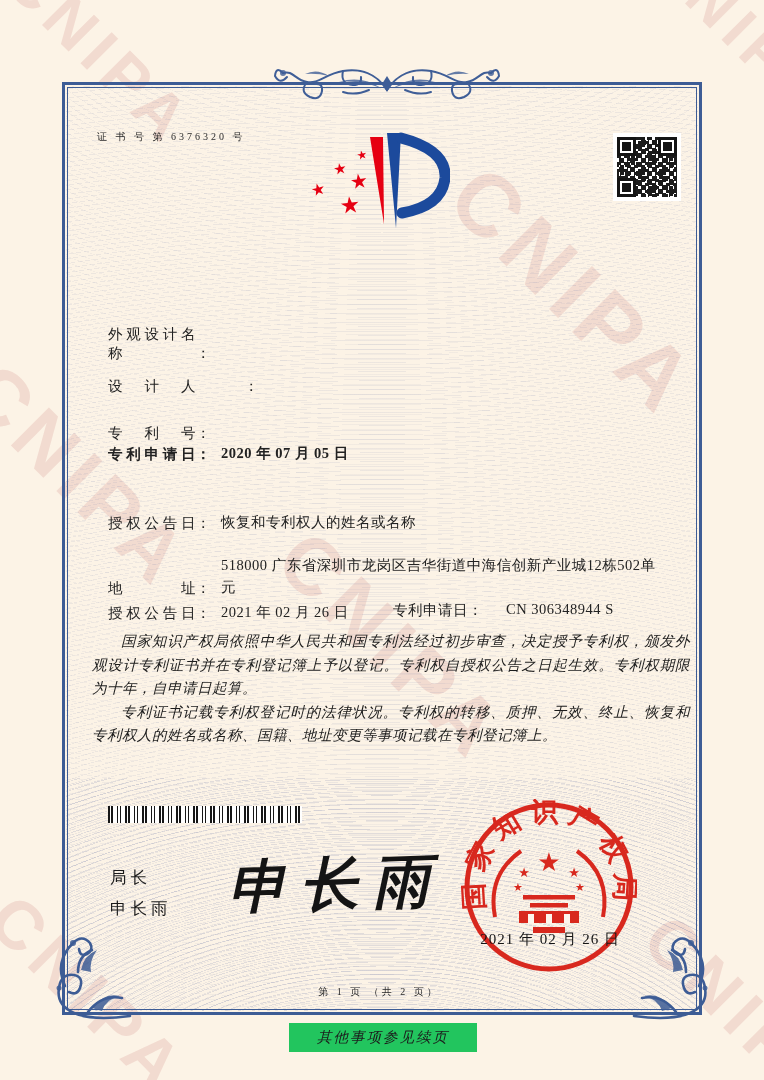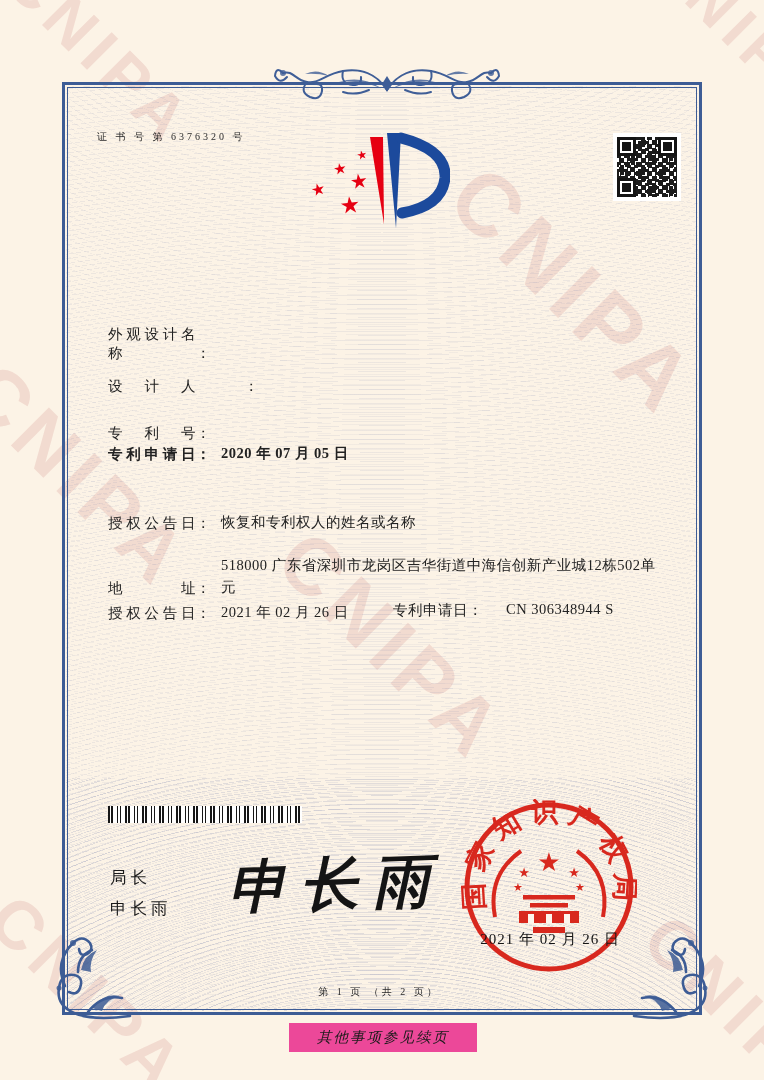--- a/index.html
+++ b/index.html
@@ -58,21 +58,21 @@
   .signer-role{position:absolute;z-index:5;left:110px;top:867px;font-size:16.5px;letter-spacing:4px;color:#1a1a1a;}
   .signer-name{position:absolute;z-index:5;left:110px;top:898px;font-size:16.5px;letter-spacing:4px;color:#1a1a1a;}
   .signature{position:absolute;z-index:6;left:228px;top:846px;font-size:58px;font-weight:600;
     font-style:italic;letter-spacing:14px;transform:rotate(-2deg);color:#141414;white-space:nowrap;}
   .seal{position:absolute;z-index:5;left:461px;top:799px;}
   .seal-date{position:absolute;z-index:7;left:466px;top:930px;width:168px;text-align:center;
     font-size:15px;letter-spacing:1px;color:#151515;white-space:nowrap;}
   .page-info{position:absolute;z-index:5;left:62px;top:985px;width:634px;text-align:center;
     font-size:10px;letter-spacing:3px;color:#2a2a2a;}
   .cont-note{position:absolute;z-index:5;left:289px;top:1023px;width:188px;height:29px;
-    background:#ec4899;display:flex;align-items:center;justify-content:center;
+    background:#22c55e;display:flex;align-items:center;justify-content:center;
     font-size:14.5px;font-style:italic;letter-spacing:2px;color:#1c1c1c;}
 </style>
 </head>
 <body>
 
 <div class="page">
 
   <div class="wm" style="left:-18px;top:14px;font-size:64px;">CNIPA</div>
   <div class="wm" style="left:628px;top:-6px;font-size:60px;">CNIPA</div>
   <div class="wm" style="left:420px;top:240px;font-size:88px;">CNIPA</div>
@@ -202,20 +202,24 @@
     <span class="flabel">授权公告日</span>
       <span>：</span>
     <span class="fvalue">2021 年 02 月 26 日</span>
   </div>
   <div class="row2" style="top:601px;">
     <span class="flabel2">专利申请日</span>
       <span>：</span>
     <span style="margin-left:23px;">CN 306348944 S</span>
   </div>
 
+  <div class="body-text">
+    <p>国家知识产权局依照中华人民共和国专利法经过初步审查，决定授予专利权，颁发外观设计专利证书并在专利登记簿上予以登记。专利权自授权公告之日起生效。专利权期限为十年，自申请日起算。</p>
+    <p>专利证书记载专利权登记时的法律状况。专利权的转移、质押、无效、终止、恢复和专利权人的姓名或名称、国籍、地址变更等事项记载在专利登记簿上。</p>
+  </div>
 
   <div class="barcode"></div>
 
   <div class="signer-role">局长</div>
   <div class="signer-name">申长雨</div>
   <div class="signature">申长雨</div>
 
   <svg class="seal" width="176" height="176" viewBox="0 0 176 176">
     <circle cx="88" cy="88" r="82" fill="none" stroke="#d8281e" stroke-width="5"></circle>
     <defs>

